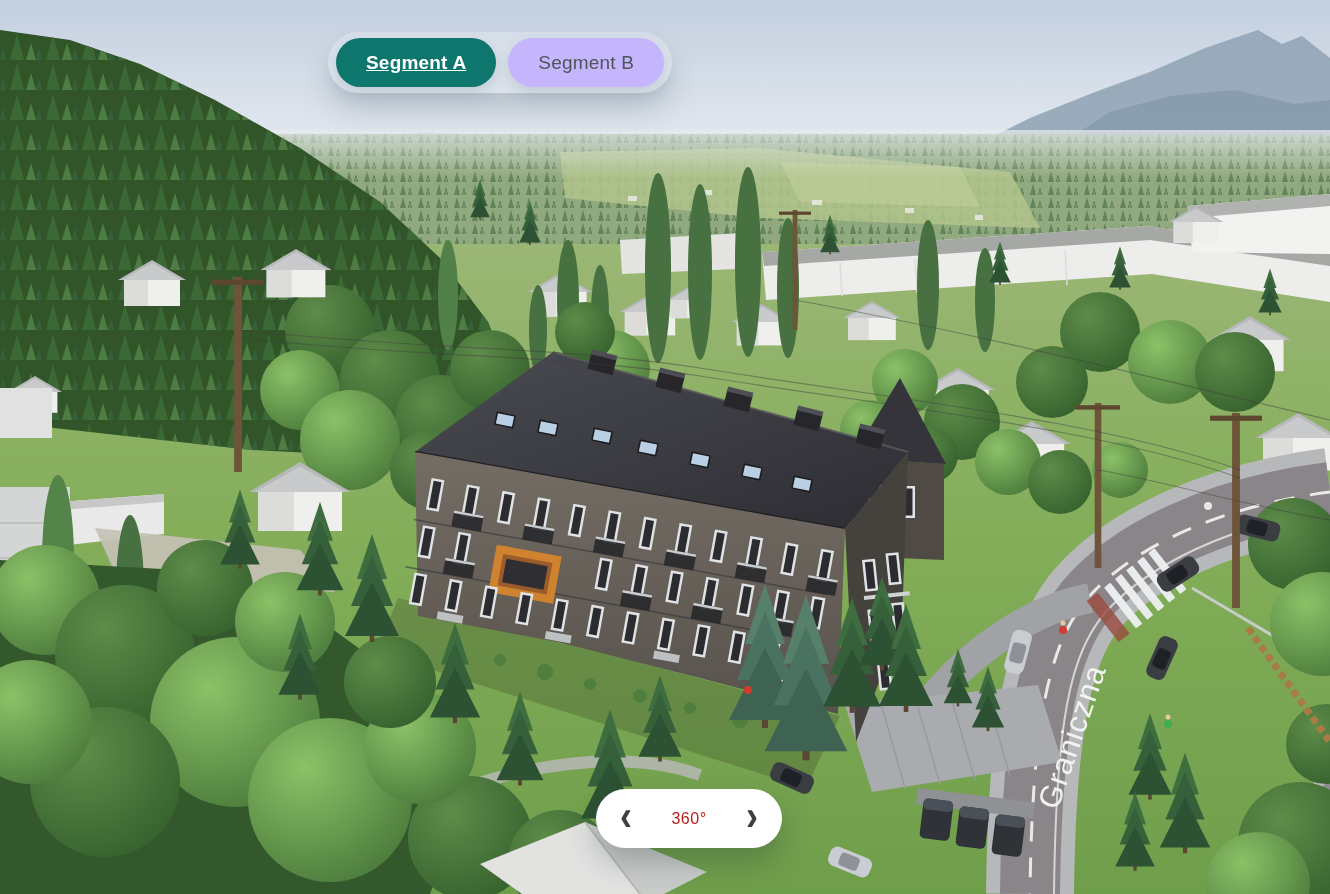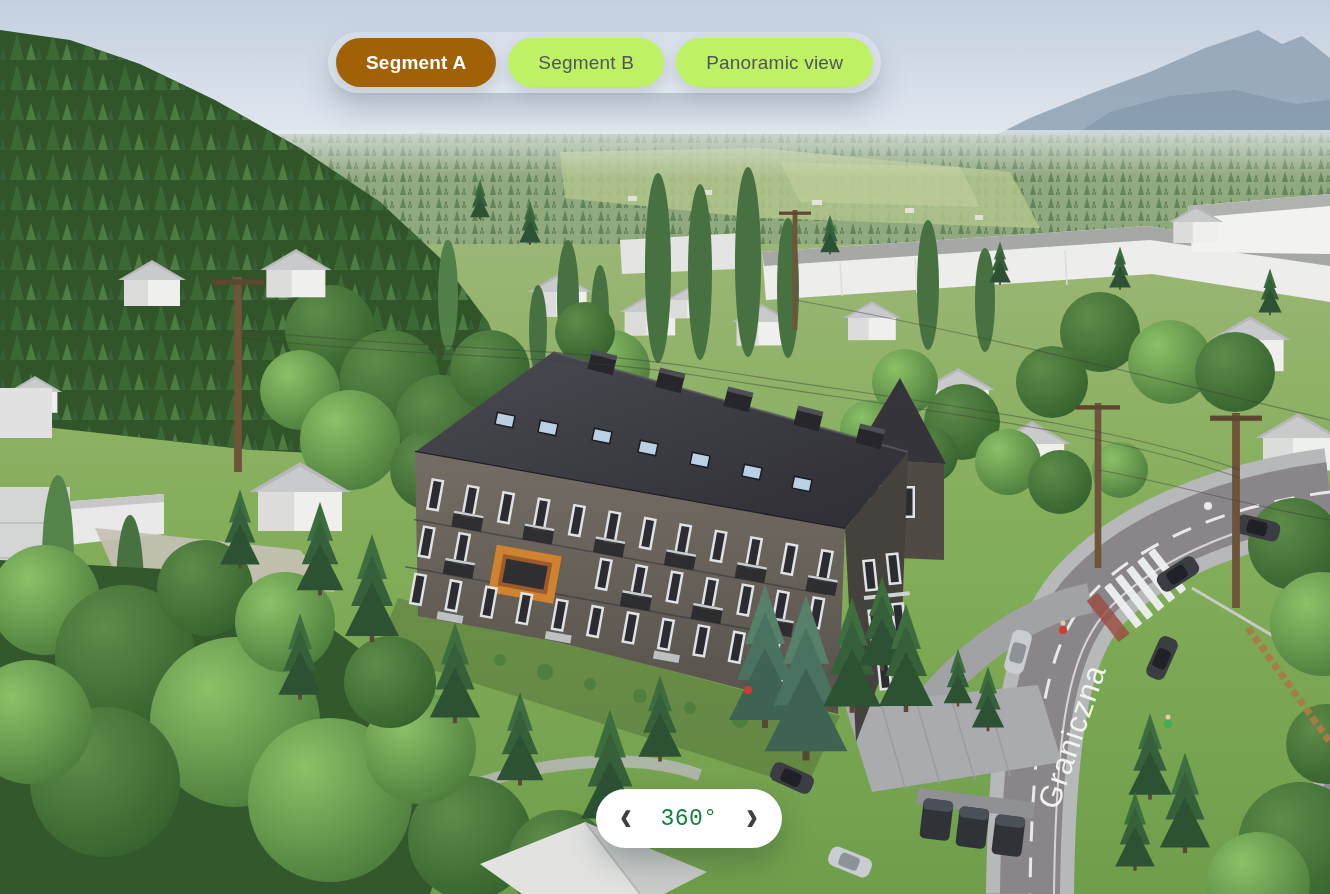--- a/index.html
+++ b/index.html
@@ -4,35 +4,35 @@
 <style>
   html,body{margin:0;padding:0;background:#222;}
   .stage{position:relative;width:1330px;height:894px;overflow:hidden;
          font-family:"Liberation Sans",sans-serif;background:#8fb26d;}
   .scene{position:absolute;left:0;top:0;width:1330px;height:894px;display:block;}
 
   
   .tabs{position:absolute;left:328px;top:32px;display:flex;gap:12px;align-items:center;
         padding:6px 8px;border-radius:34px;background:rgba(255,255,255,0.22);
         backdrop-filter:blur(3px);box-shadow:0 18px 30px rgba(70,90,105,0.22);}
-  .pill{height:49px;padding:0 30px;border:none;border-radius:25px;background:#bef264;
+  .pill{height:49px;padding:0 30px;border:none;border-radius:25px;background:#c4b5fd;
         color:#50555b;font-size:19px;font-weight:500;letter-spacing:.2px;
         font-family:"Liberation Sans",sans-serif;cursor:pointer;white-space:nowrap;
         box-shadow:0 8px 16px rgba(50,70,85,0.16);}
-  .pill.active{background:#a16207;color:#ffffff;font-weight:700;}
+  .pill.active{background:#0f766e;color:#ffffff;font-weight:700;text-decoration:underline;}
 
   
   .rotate{position:absolute;left:596px;top:789px;width:186px;height:59px;border-radius:30px;
           background:#ffffff;display:flex;align-items:center;justify-content:space-between;
           padding:0 20px;box-sizing:border-box;box-shadow:0 14px 30px rgba(30,45,55,0.28);}
   .chev{border:none;background:none;padding:0 4px;cursor:pointer;color:#3c4043;
         font-size:36px;font-weight:700;line-height:1;font-family:"Liberation Sans",sans-serif;
         display:flex;align-items:center;}
   .chev span{display:inline-block;transform:scaleY(1.2);margin-top:-6px;}
-  .deg{font-size:23px;color:#15803d;letter-spacing:.5px;font-family:Liberation Mono, monospace;}
+  .deg{font-size:16px;color:#b91c1c;letter-spacing:.5px;}
 </style>
 </head>
 <body>
 
 <div class="stage">
 
 <svg class="scene" viewBox="0 0 1330 894" xmlns="http://www.w3.org/2000/svg">
   <defs>
     <linearGradient id="skyG" x1="0" y1="0" x2="0" y2="1">
       <stop offset="0" stop-color="#c3cfdf"></stop>
@@ -445,21 +445,20 @@
     <circle cx="1168" cy="724" r="4" fill="#3fae4e"></circle>
         <circle cx="1168" cy="717" r="2.5" fill="#e9c9a4"></circle>
     <circle cx="1208" cy="506" r="4" fill="#e8e8e6"></circle>
     <circle cx="748" cy="690" r="4" fill="#d23b30"></circle>
   </g>
 </svg>
 
 <div class="tabs">
   <button class="pill active">Segment A</button>
   <button class="pill">Segment B</button>
-  <button class="pill">Panoramic view</button>
 </div>
 
 <div class="rotate">
   <button class="chev">
     <span>‹</span>
   </button>
   <span class="deg">360°</span>
   <button class="chev">
     <span>›</span>
   </button>

